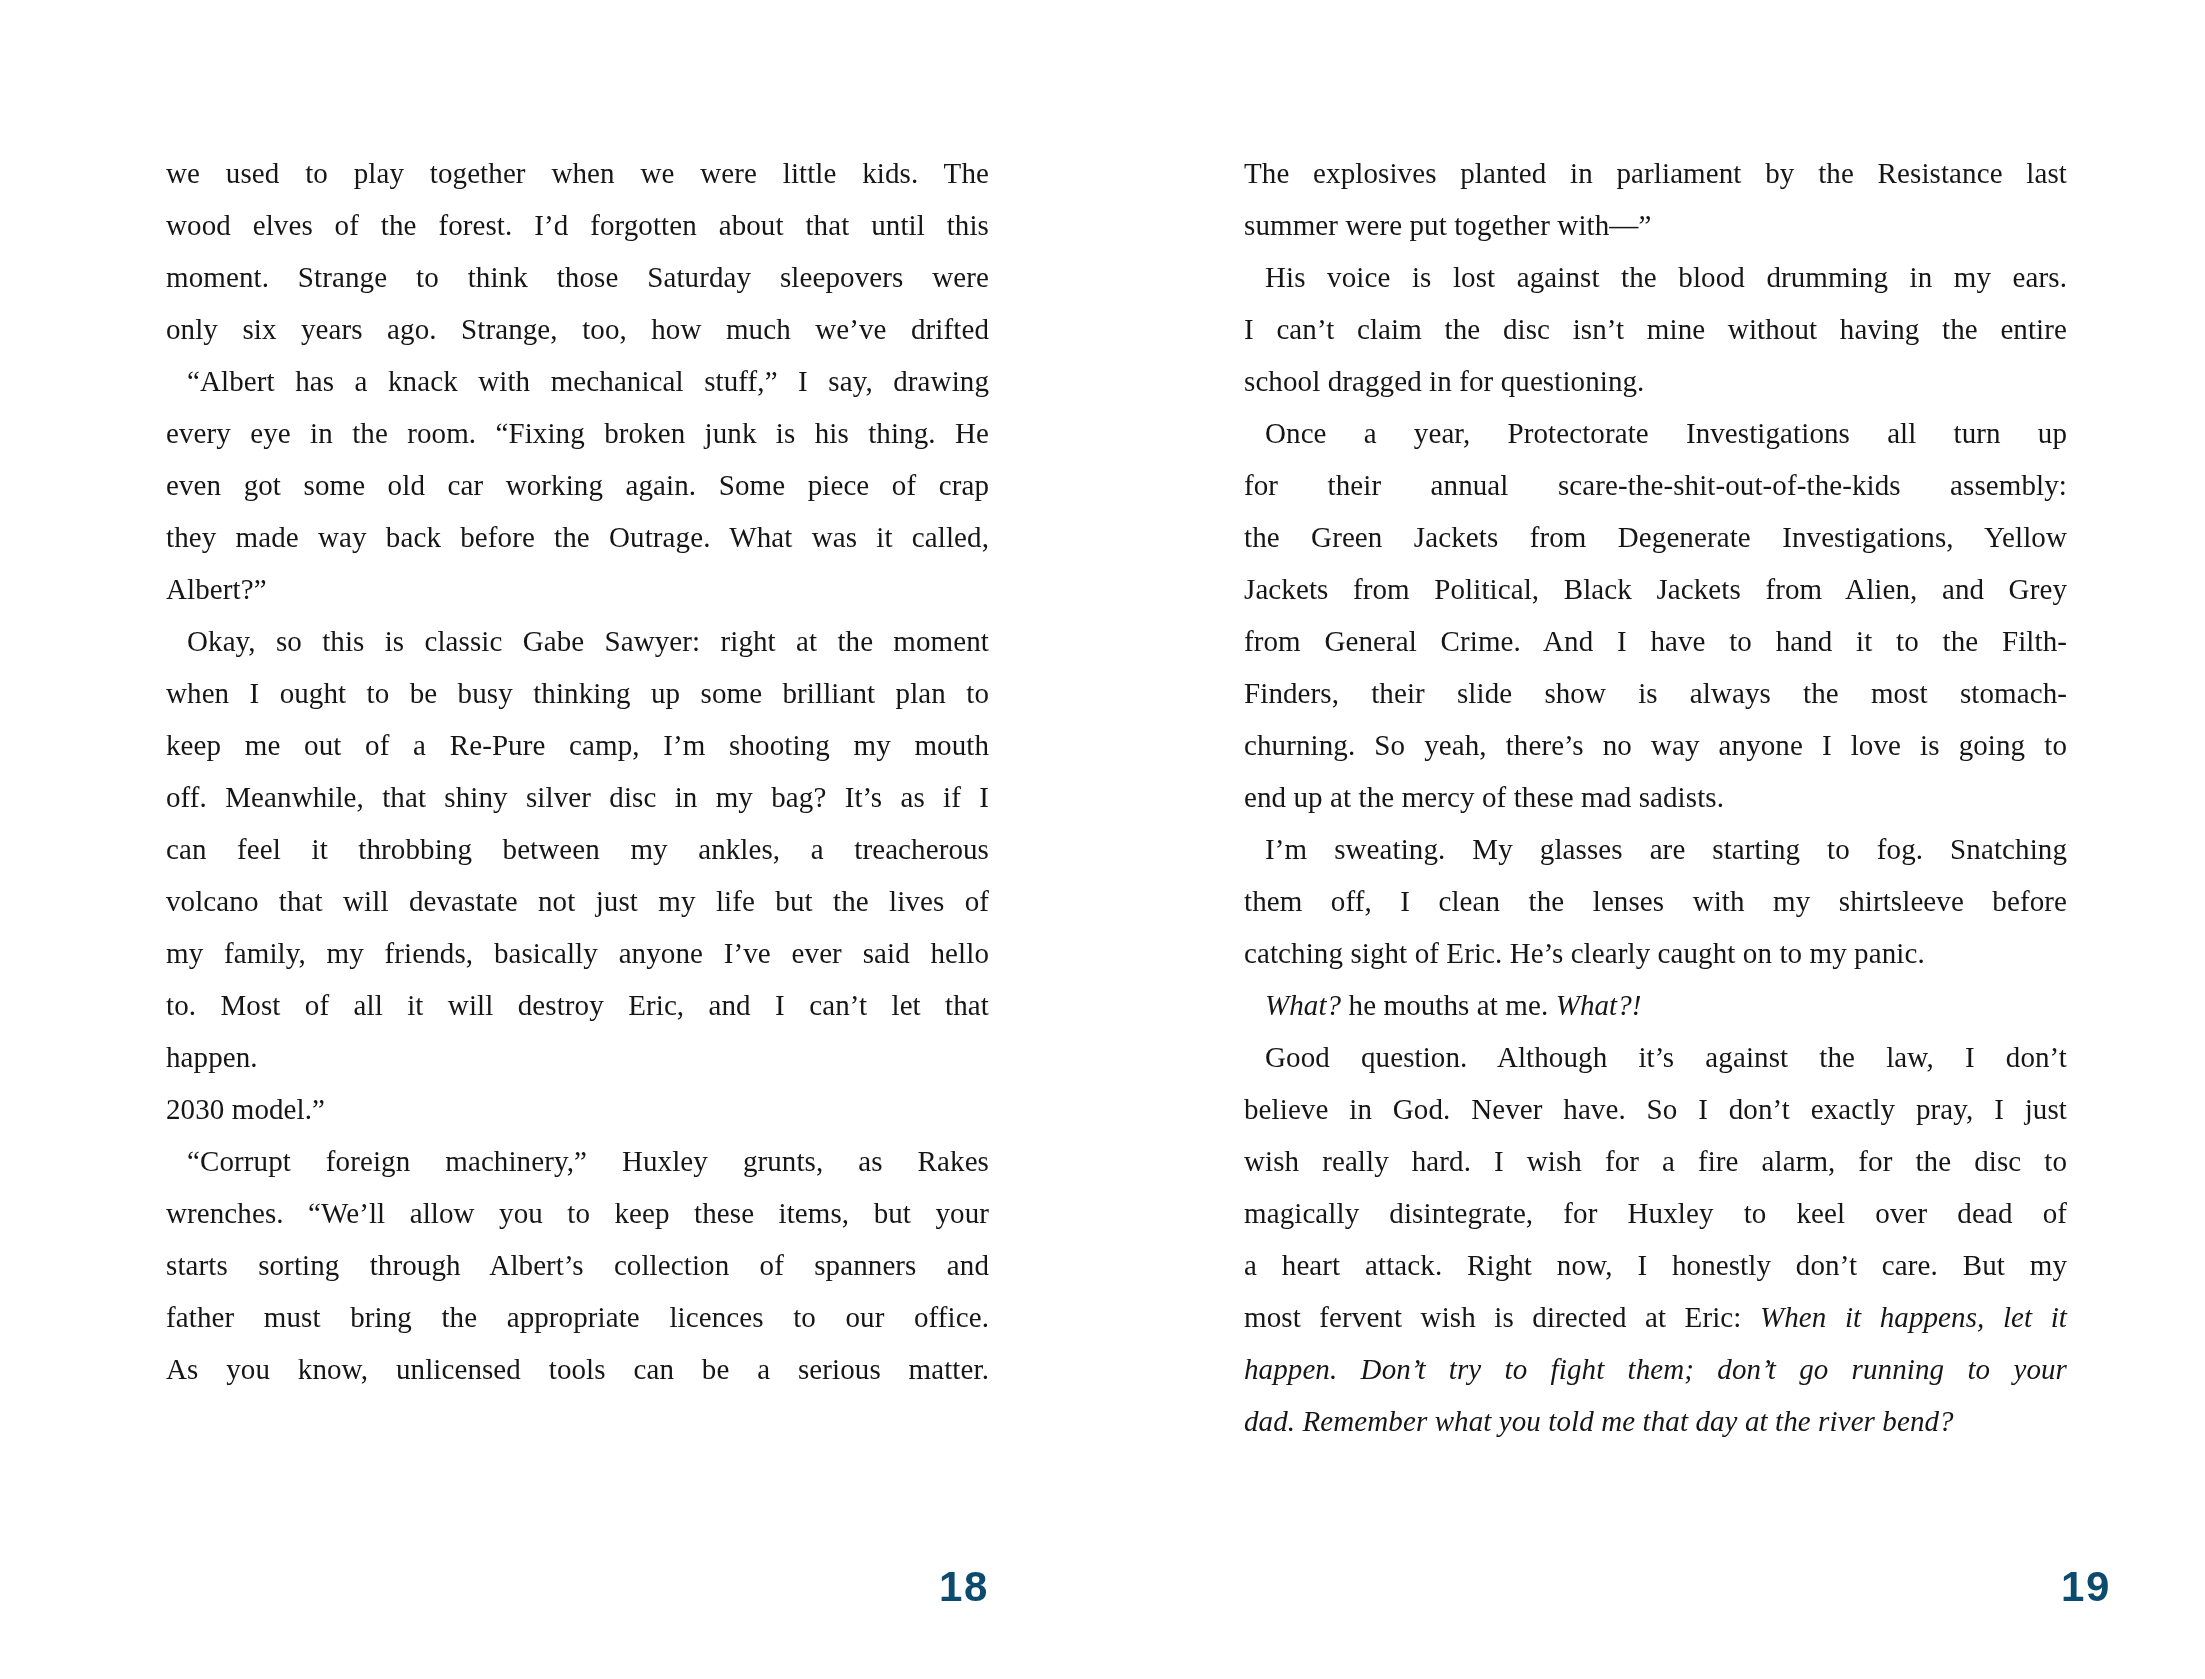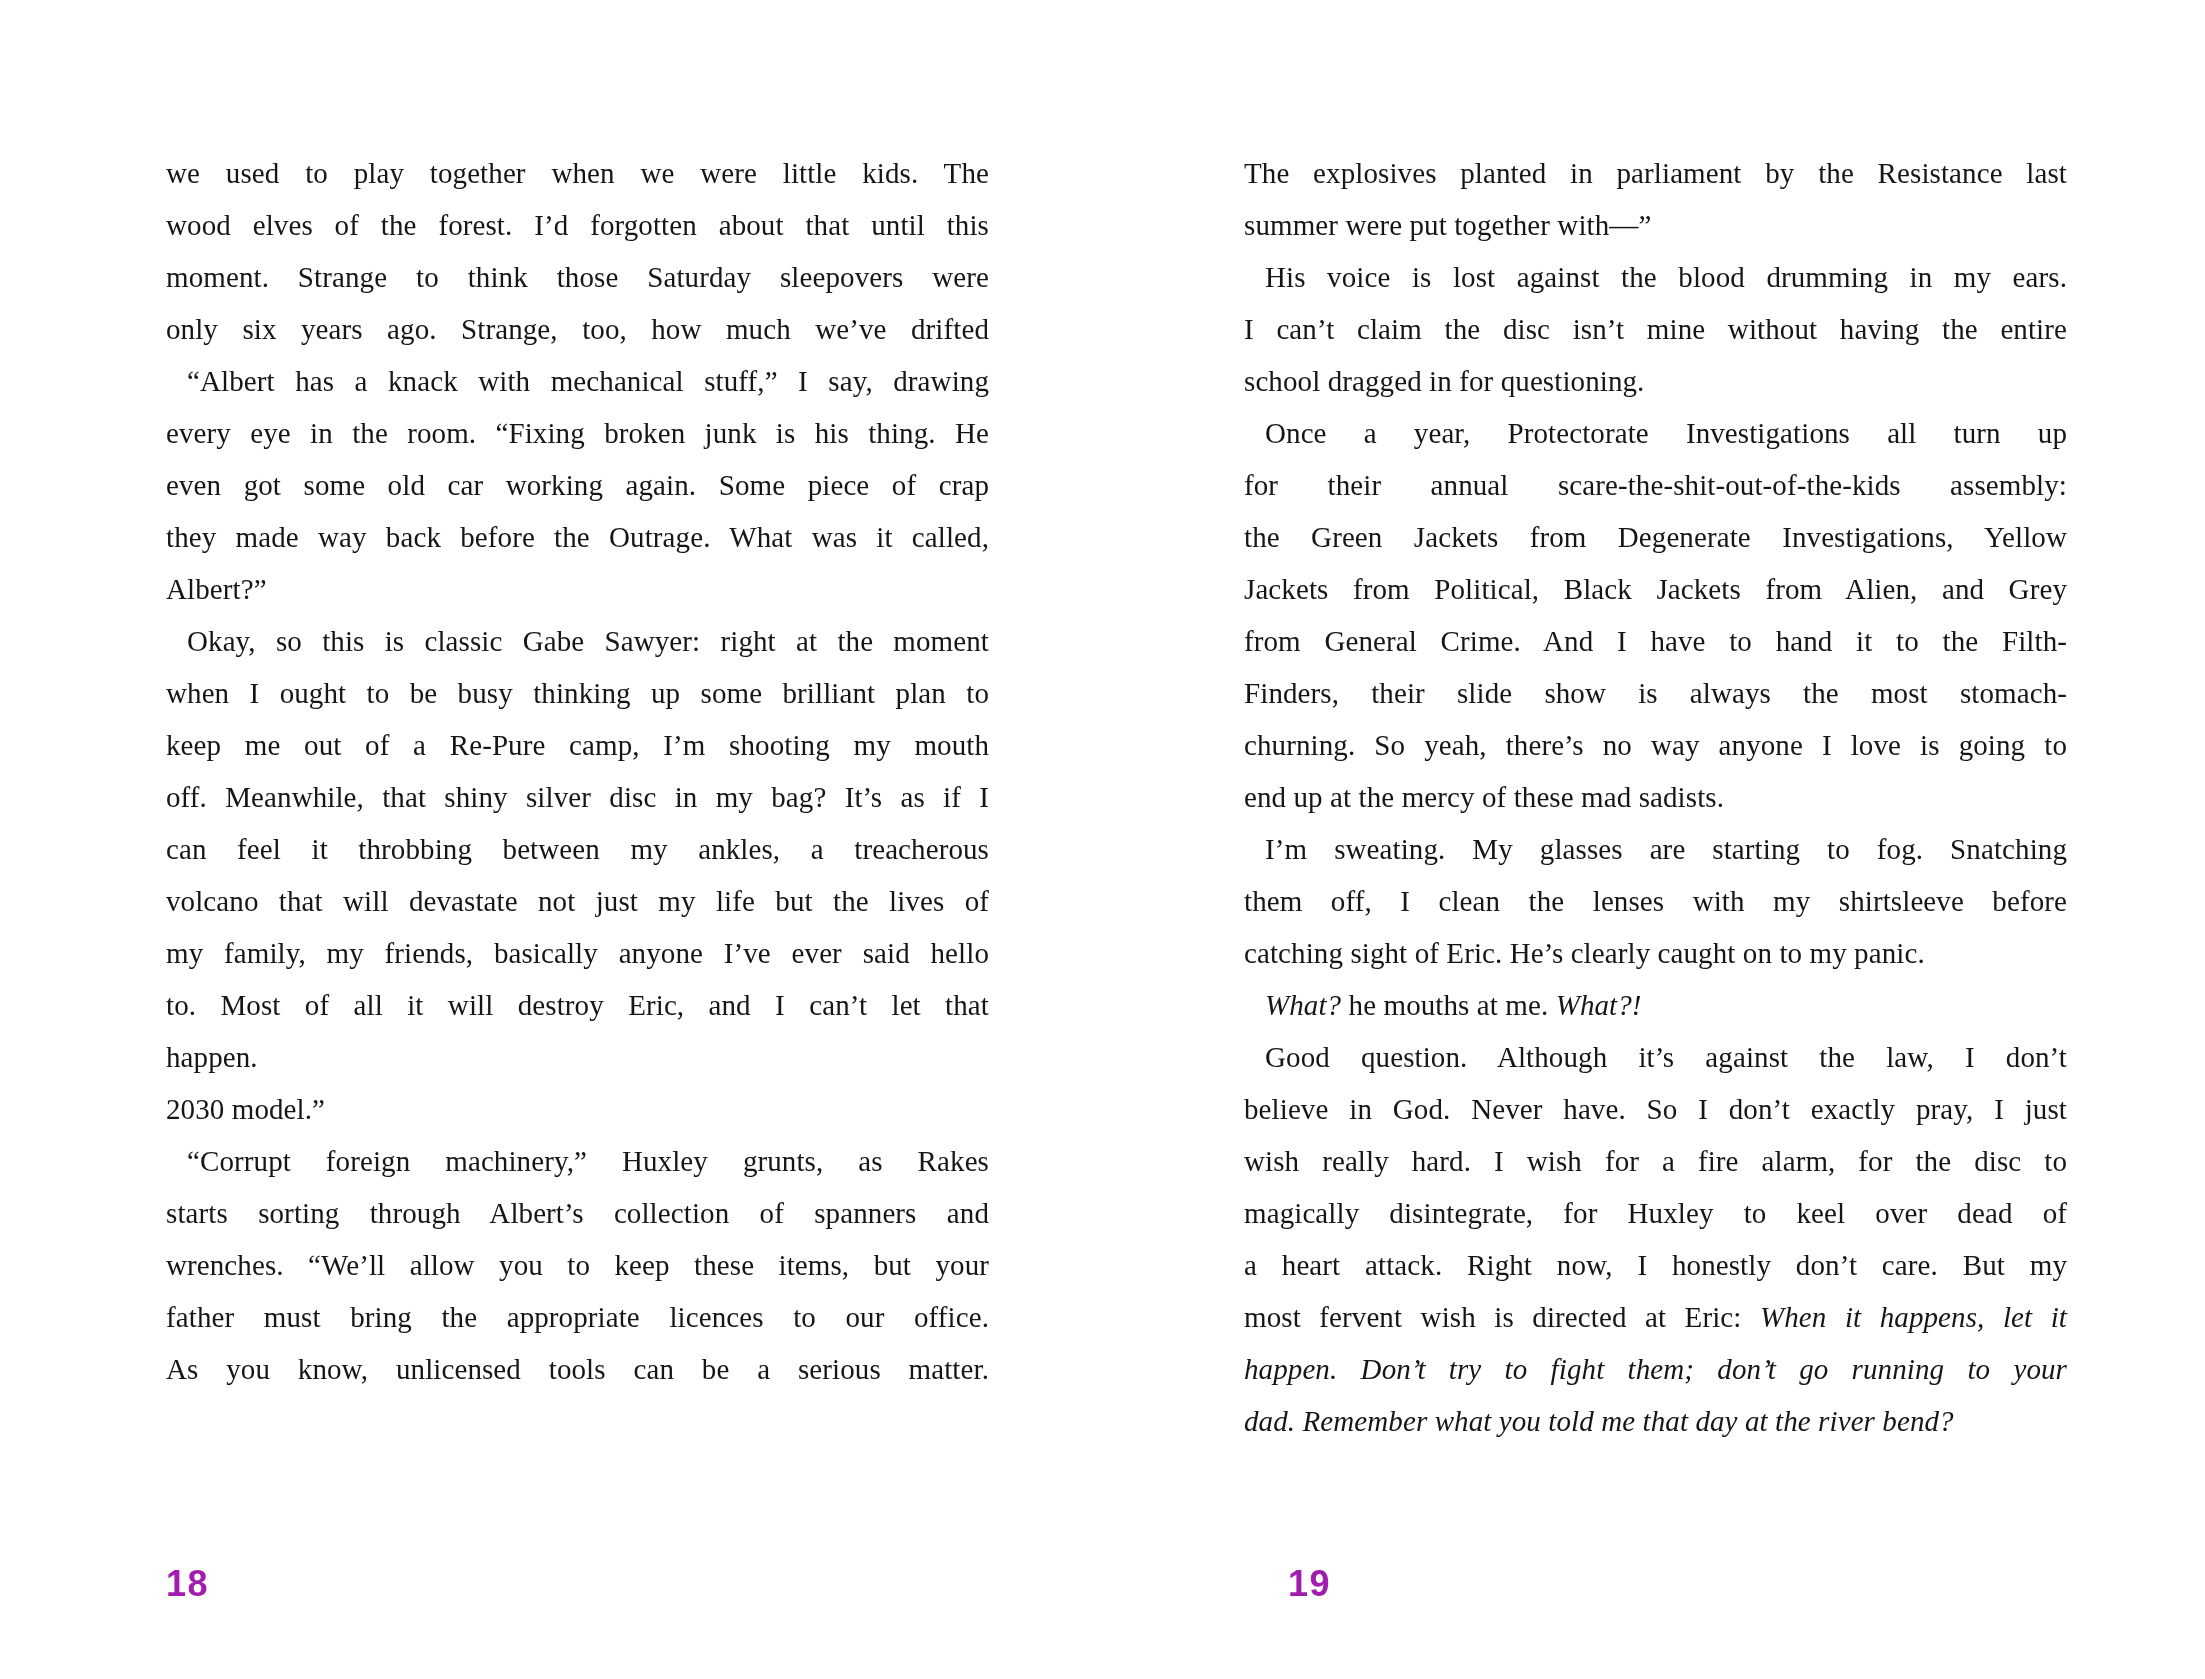--- a/index.html
+++ b/index.html
@@ -24,26 +24,26 @@
   .text-col.right { left: 1212px; }
   .para { margin: 0; padding: 0; }
   .line { text-align: justify; text-align-last: justify; white-space: normal; }
   .line.last { text-align: right; text-align-last: left; }
   .line.indent { padding-left: 21px; }
   .it { font-style: italic; }
   .folio {
     position: absolute;
     top: 1563px;
     width: 823px;
-    text-align: left;
+    text-align: right;
     font-family: "Liberation Sans", sans-serif;
-    font-size: 36px;
+    font-size: 42px;
     font-weight: 600;
     letter-spacing: 1.6px;
-    color: #a21caf;
+    color: #0c4a6e;
   }
   .folio.left  { left: 134px; }
   .folio.right { left: 1256px; }
 </style>
 </head>
 <body>
 
 <div class="spread">
 
   <div class="text-col left" id="left-col">
@@ -69,22 +69,22 @@
         <div class="line">volcano that will devastate not just my life but the lives of</div>
         <div class="line">my family, my friends, basically anyone I’ve ever said hello</div>
         <div class="line">to. Most of all it will destroy Eric, and I can’t let that</div>
         <div class="line last">happen.</div>
       </div>
       <div class="para">
         <div class="line last">2030 model.”</div>
       </div>
       <div class="para">
         <div class="line indent">“Corrupt foreign machinery,” Huxley grunts, as Rakes</div>
+        <div class="line">wrenches. “We’ll allow you to keep these items, but your</div>
         <div class="line">starts sorting through Albert’s collection of spanners and</div>
-        <div class="line">wrenches. “We’ll allow you to keep these items, but your</div>
         <div class="line">father must bring the appropriate licences to our office.</div>
         <div class="line">As you know, unlicensed tools can be a serious matter.</div>
       </div>
     </div>
 
   <div class="text-col right" id="right-col">
       <div class="para">
         <div class="line">The explosives planted in parliament by the Resistance last</div>
         <div class="line last">summer were put together with—”</div>
       </div>

